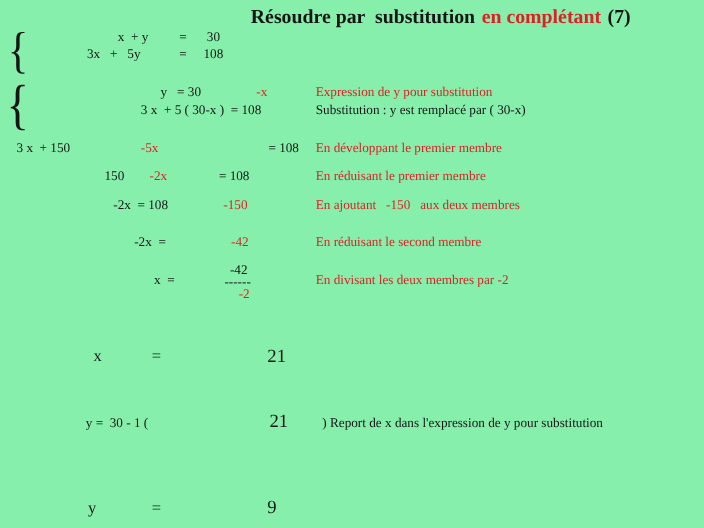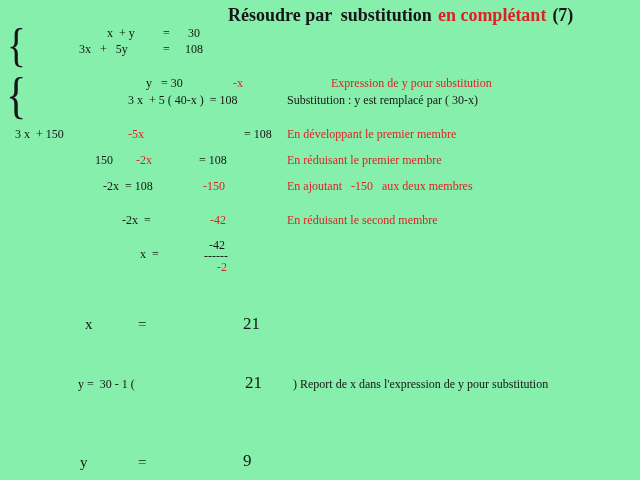--- a/index.html
+++ b/index.html
@@ -31,22 +31,22 @@
   <span class="f" style="left:107px; top:27px;">x  + y</span>
   <span class="f" style="left:163px; top:27px;">=</span>
   <span class="f" style="left:188px; top:27px;">30</span>
   <span class="f" style="left:79px; top:43px;">3x   +   5y</span>
   <span class="f" style="left:163px; top:43px;">=</span>
   <span class="f" style="left:185px; top:43px;">108</span>
 
   <span class="brace b2">{</span>
   <span class="f" style="left:146px; top:77px;">y   = 30</span>
   <span class="f red" style="left:233px; top:77px;">-x</span>
-  <span class="f red" style="left:287px; top:77px;margin-left:44px;">Expression de y pour substitution</span>
-  <span class="f" style="left:128px; top:94px;">3 x  + 5 ( 40-x )  = 108</span>
+  <span class="f red" style="left:287px; top:77px;">Expression de y pour substitution</span>
+  <span class="f" style="left:128px; top:94px;">3 x  + 5 ( 30-x )  = 108</span>
   <span class="f" style="left:287px; top:94px;">Substitution : y est remplacé par ( 30-x)</span>
 
   <span class="f" style="left:15px; top:128px;">3 x  + 150</span>
   <span class="f red" style="left:128px; top:128px;text-align:right;">-5x</span>
   <span class="f" style="left:244px; top:128px;">= 108</span>
   <span class="f red" style="left:287px; top:128px;">En développant le premier membre</span>
 
   <span class="f" style="left:95px; top:154px;">150</span>
   <span class="f red" style="left:136px; top:154px;">-2x</span>
   <span class="f" style="left:199px; top:154px;">= 108</span>
@@ -57,20 +57,21 @@
   <span class="f red" style="left:287px; top:180px;">En ajoutant   -150   aux deux membres</span>
 
   <span class="f" style="left:122px; top:214px;">-2x  =</span>
   <span class="f red" style="left:210px; top:214px;">-42</span>
   <span class="f red" style="left:287px; top:214px;">En réduisant le second membre</span>
 
   <span class="f" style="left:140px; top:248px;">x  =</span>
   <span class="f" style="left:209px; top:239px;">-42</span>
   <span class="f" style="left:204px; top:250px;">------</span>
   <span class="f red" style="left:217px; top:261px;">-2</span>
+  <span class="f red" style="left:287px; top:248px;">En divisant les deux membres par -2</span>
 
   <span class="f res" style="left:85px; top:317px;">x</span>
   <span class="f res" style="left:138px; top:317px;">=</span>
   <span class="f bigval" style="left:243px; top:315px;">21</span>
 
   <span class="f" style="left:78px; top:378px;">y =  30 - 1 (</span>
   <span class="f bigval" style="left:245px; top:374px;">21</span>
   <span class="f" style="left:293px; top:378px;">) Report de x dans l'expression de y pour substitution</span>
 
   <span class="f res" style="left:80px; top:455px;">y</span>

